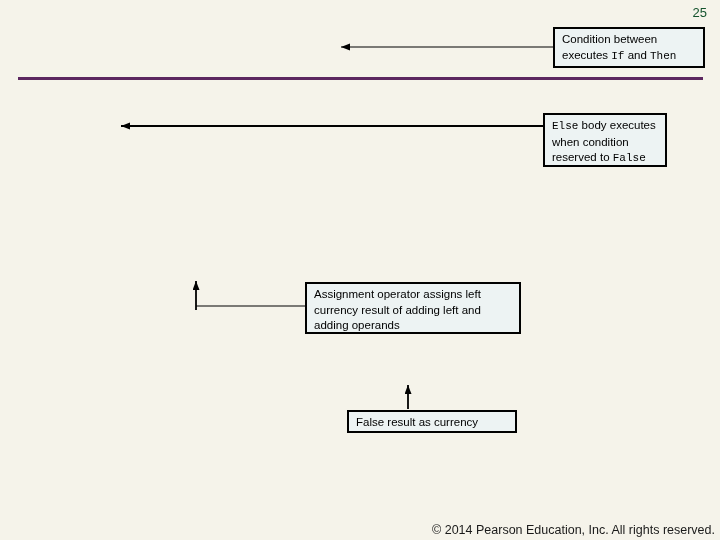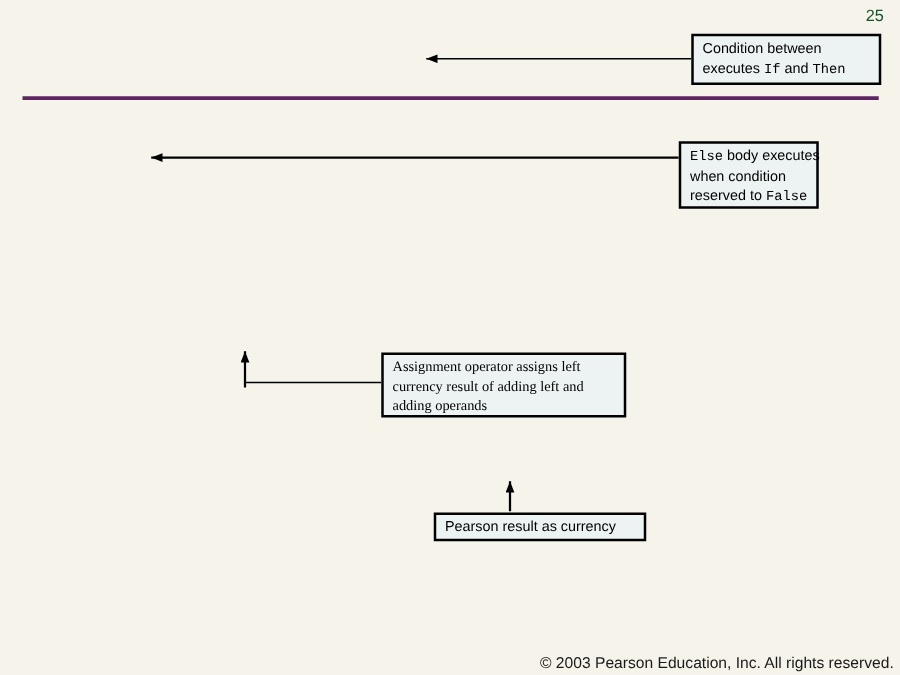--- a/index.html
+++ b/index.html
@@ -36,22 +36,22 @@
     line-height: 15.5px;
     padding: 3px 6px 12px 7px;
     white-space: nowrap;
   }
   .mono {
     font-family: "Liberation Mono", "DejaVu Sans Mono", monospace;
     font-size: 11px;
     margin-top: 36px;
   }
   #callout-condition { left: 553px; top: 27px; width: 152px; height: 41px; }
-  #callout-else      { left: 543px; top: 113px; width: 112px; height: 54px; }
-  #callout-assignment{ left: 305px; top: 282px; width: 196px; height: 52px; font-family: Liberation Serif, serif; }
+  #callout-else      { left: 543px; top: 113px; width: 124px; height: 54px; }
+  #callout-assignment{ left: 305px; top: 282px; width: 216px; height: 52px; }
   #callout-format    { left: 347px; top: 410px; width: 170px; height: 23px; }
   #arrow-layer {
     position: absolute;
     left: 0; top: 0;
     width: 720px;
     height: 540px;
     pointer-events: none;
   }
   #footer {
     position: absolute;
@@ -110,18 +110,18 @@
     </div>
     <div>
       <span>currency result of adding left and</span>
     </div>
     <div>
       <span>adding operands</span>
     </div>
   </div>
 
   <div id="callout-format" class="callout">
-    <span>Pearson result as currency</span>
+    <span>False result as currency</span>
   </div>
 
-  <div id="footer">© 2003 Pearson Education, Inc.  All rights reserved.</div>
+  <div id="footer">© 2014 Pearson Education, Inc.  All rights reserved.</div>
 
 </div>
 
 </body></html>

